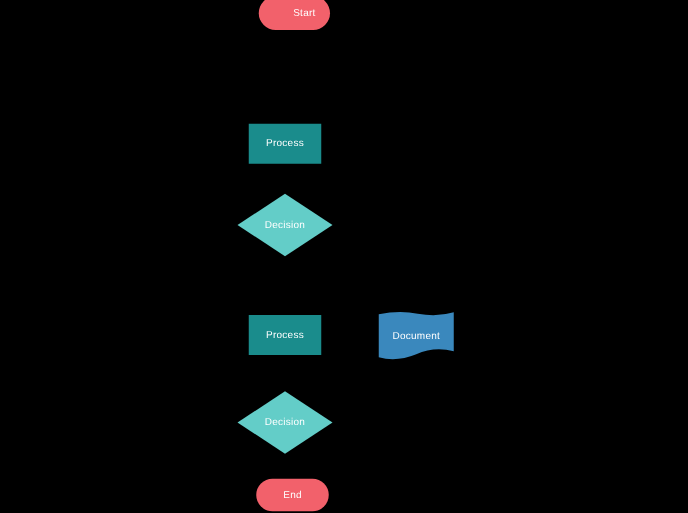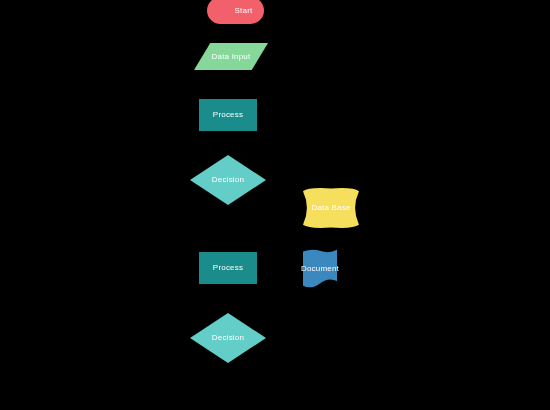--- a/index.html
+++ b/index.html
@@ -63,69 +63,61 @@
 
 <div id="canvas" style="background: rgb(0, 0, 0);">
     <div class="node terminator" style="left: 207px; top: -3px; width: 57px; height: 27px;">
       <div class="shape">
         <svg viewBox="0 0 57 27" preserveAspectRatio="none">
           <rect x="0" y="0" width="57" height="27" rx="13.5" ry="13.5" fill="#f2616b"></rect>
         </svg>
       </div>
       <span class="label" style="color: rgb(255, 255, 255); margin-left: 16px;">Start</span>
     </div>
-    <div class="node parallelogram" style="left: 194px; top: 43px; width: 74px; height: 27px;">
-      <div class="shape">
-        <svg viewBox="0 0 74 27" preserveAspectRatio="none">
-          <polygon points="16.28,0 74,0 57.72,27 0,27" fill="#85d79a"></polygon>
-        </svg>
-      </div>
-      <span class="label" style="color: rgb(255, 255, 255);">Data Input</span>
-    </div>
     <div class="node rectangle" style="left: 199px; top: 99px; width: 58px; height: 32px;">
       <div class="shape">
         <svg viewBox="0 0 58 32" preserveAspectRatio="none">
           <rect x="0" y="0" width="58" height="32" fill="#1a8c8c"></rect>
         </svg>
       </div>
       <span class="label" style="color: rgb(255, 255, 255);">Process</span>
     </div>
     <div class="node diamond" style="left: 190px; top: 155px; width: 76px; height: 50px;">
       <div class="shape">
         <svg viewBox="0 0 76 50" preserveAspectRatio="none">
           <polygon points="38,0 76,25 38,50 0,25" fill="#63cdc8"></polygon>
         </svg>
       </div>
       <span class="label" style="color: rgb(255, 255, 255);">Decision</span>
     </div>
-    <div class="node database" style="left: 303px; top: 187px; width: 56px; height: 42px;">
-      <div class="shape">
-        <svg viewBox="0 0 56 42" preserveAspectRatio="none">
-          <path d="M 0,4.2 Q 5.6000000000000005,0 28,1.4700000000000002 Q 50.4,0 56,4.2 Q 48.16,21 56,37.800000000000004 Q 50.4,42 28,40.53 Q 5.6000000000000005,42 0,37.800000000000004 Q 7.840000000000001,21 0,4.2 Z" fill="#f7df5e"></path>
-        </svg>
-      </div>
-      <span class="label" style="color: rgb(255, 255, 255);">Data Base</span>
-    </div>
     <div class="node rectangle" style="left: 199px; top: 252px; width: 58px; height: 32px;">
       <div class="shape">
         <svg viewBox="0 0 58 32" preserveAspectRatio="none">
           <rect x="0" y="0" width="58" height="32" fill="#1a8c8c"></rect>
         </svg>
       </div>
       <span class="label" style="color: rgb(255, 255, 255);">Process</span>
     </div>
-    <div class="node document" style="left: 303px; top: 249px; width: 34px; height: 40px;">
+    <div class="node document" style="left: 303px; top: 249px; width: 60px; height: 40px;">
       <div class="shape">
         <svg viewBox="0 0 56 40" preserveAspectRatio="none">
           <path d="M 0,2.4 Q 15.680000000000001,-0.8 29.12,2 Q 43.68,4.8 56,0.8 L 56,32 Q 41.44,28 28,34.4 Q 13.44,40.8 0,36.800000000000004 Z" fill="#3a88bd"></path>
         </svg>
       </div>
       <span class="label" style="color: rgb(255, 255, 255);">Document</span>
     </div>
     <div class="node diamond" style="left: 190px; top: 313px; width: 76px; height: 50px;">
       <div class="shape">
         <svg viewBox="0 0 76 50" preserveAspectRatio="none">
           <polygon points="38,0 76,25 38,50 0,25" fill="#63cdc8"></polygon>
         </svg>
       </div>
       <span class="label" style="color: rgb(255, 255, 255);">Decision</span>
     </div>
+    <div class="node terminator" style="left: 205px; top: 383px; width: 58px; height: 26px;">
+      <div class="shape">
+        <svg viewBox="0 0 58 26" preserveAspectRatio="none">
+          <rect x="0" y="0" width="58" height="26" rx="13" ry="13" fill="#f2616b"></rect>
+        </svg>
+      </div>
+      <span class="label" style="color: rgb(255, 255, 255);">End</span>
+    </div>
   </div>
 
 </body></html>

